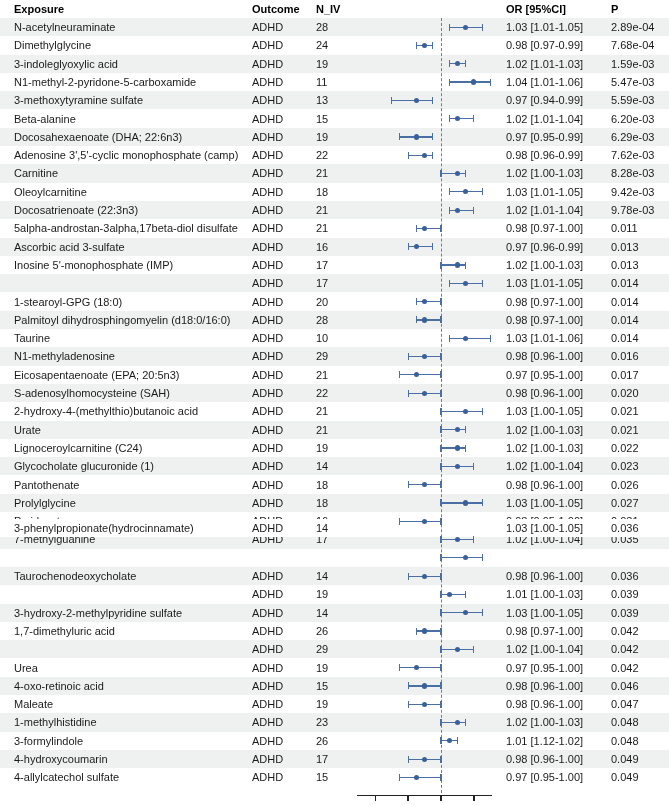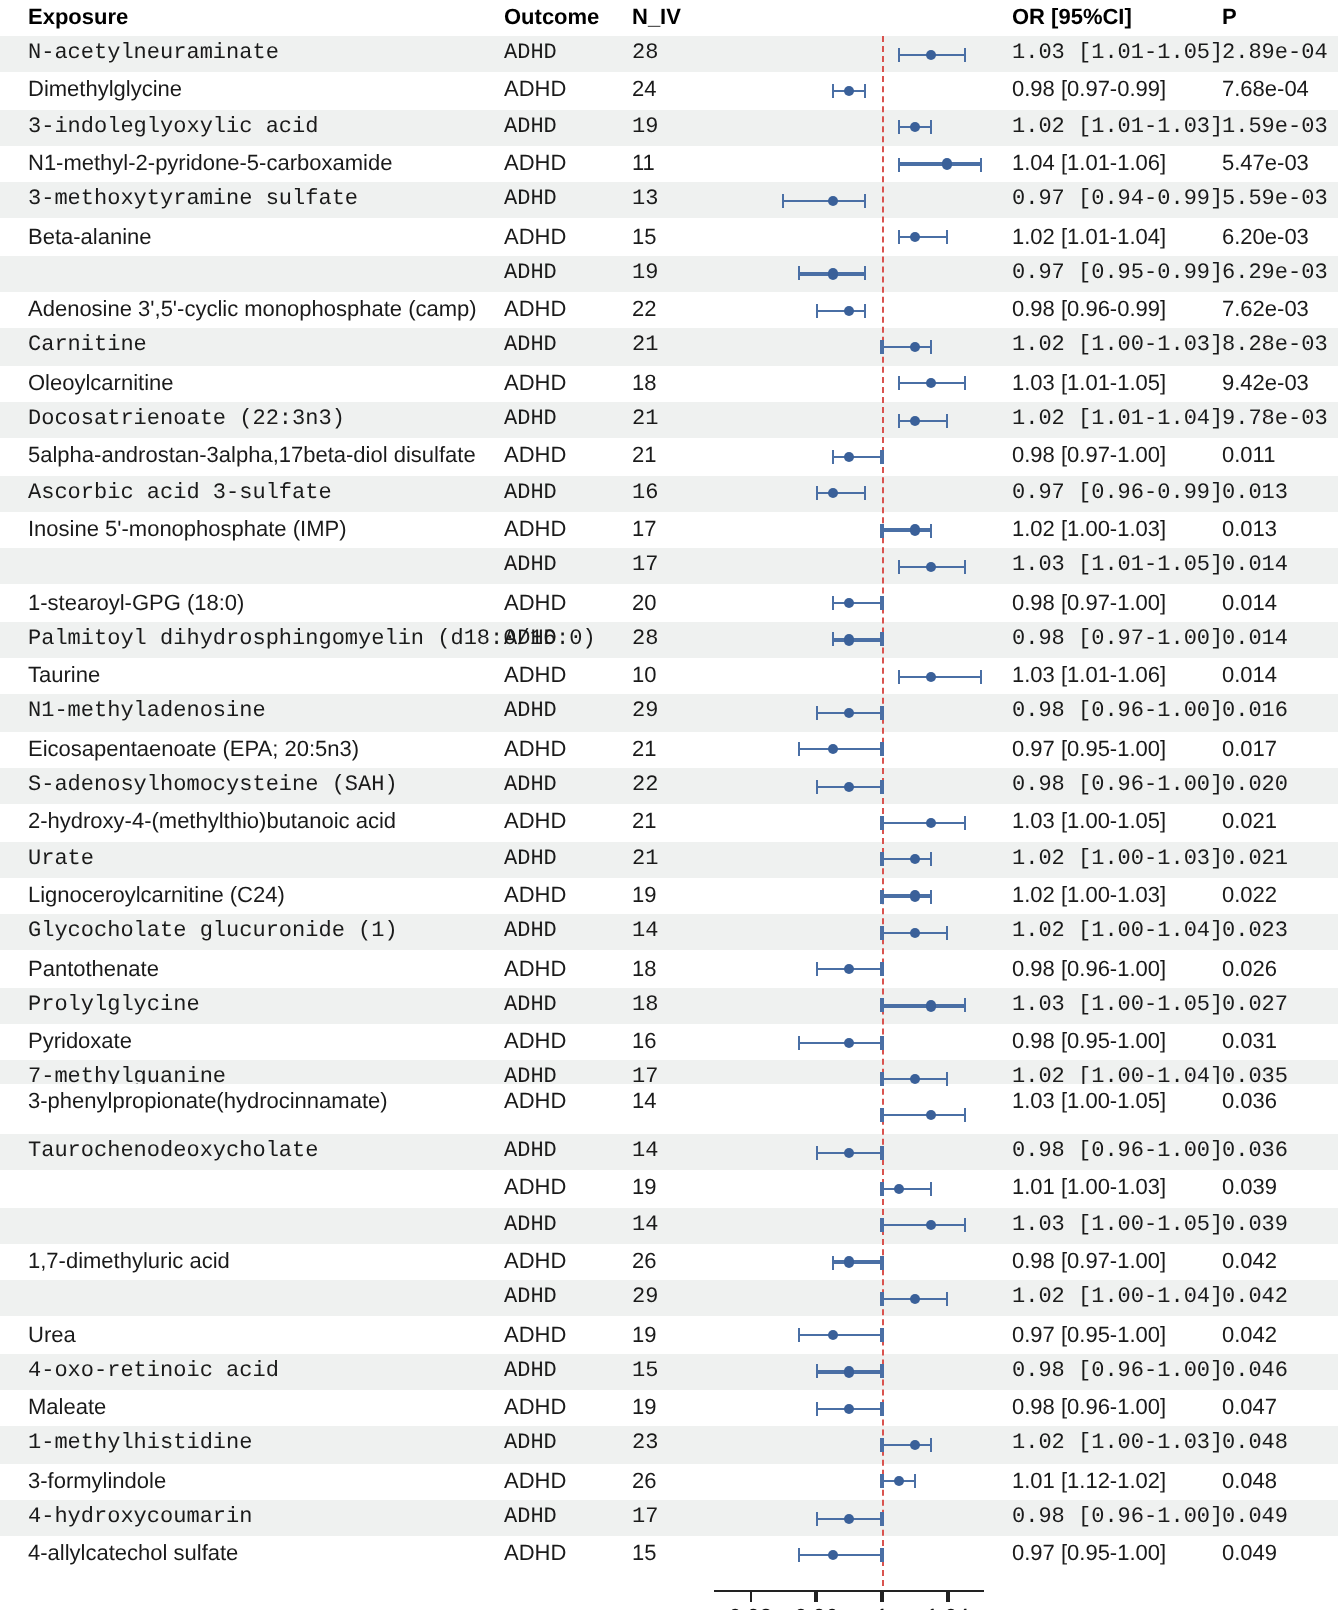--- a/index.html
+++ b/index.html
@@ -21,21 +21,21 @@
   }
 
   
   .row {
     position: absolute;
     left: 0;
     width: 669px;
     height: 18.3px;
     box-sizing: border-box;
   }
-  .row.stripe { background: #eff1f0; font-family: Liberation Mono, monospace; }
+  .row.stripe { background: #eff1f0; }
   .row.plain  { background: #ffffff; }
 
   .cell {
     position: absolute;
     top: 0;
     height: 18.3px;
     line-height: 18.3px;
     font-size: 11px;
     white-space: nowrap;
     overflow: visible;
@@ -167,20 +167,21 @@
         <div class="cell c-p">5.59e-03</div>
       </div>
       <div class="row plain" style="top: 109.5px;">
         <div class="cell c-exposure">Beta-alanine</div>
         <div class="cell c-outcome">ADHD</div>
         <div class="cell c-niv">15</div>
         <div class="cell c-or">1.02 [1.01-1.04]</div>
         <div class="cell c-p">6.20e-03</div>
       </div>
       <div class="row stripe" style="top: 127.8px;">
+        <div class="cell c-exposure">Docosahexaenoate (DHA; 22:6n3)</div>
         <div class="cell c-outcome">ADHD</div>
         <div class="cell c-niv">19</div>
         <div class="cell c-or">0.97 [0.95-0.99]</div>
         <div class="cell c-p">6.29e-03</div>
       </div>
       <div class="row plain" style="top: 146.1px;">
         <div class="cell c-exposure">Adenosine 3',5'-cyclic monophosphate (camp)</div>
         <div class="cell c-outcome">ADHD</div>
         <div class="cell c-niv">22</div>
         <div class="cell c-or">0.98 [0.96-0.99]</div>
@@ -325,41 +326,42 @@
         <div class="cell c-or">0.98 [0.95-1.00]</div>
         <div class="cell c-p">0.031</div>
       </div>
       <div class="row stripe" style="top: 530.4px;">
         <div class="cell c-exposure">7-methylguanine</div>
         <div class="cell c-outcome">ADHD</div>
         <div class="cell c-niv">17</div>
         <div class="cell c-or">1.02 [1.00-1.04]</div>
         <div class="cell c-p">0.035</div>
       </div>
-      <div class="row plain" style="top: 542px;">
+      <div class="row plain" style="top: 519px;">
         <div class="cell c-exposure">3-phenylpropionate(hydrocinnamate)</div>
         <div class="cell c-outcome">ADHD</div>
         <div class="cell c-niv">14</div>
         <div class="cell c-or">1.03 [1.00-1.05]</div>
         <div class="cell c-p">0.036</div>
       </div>
       <div class="row stripe" style="top: 567px;">
         <div class="cell c-exposure">Taurochenodeoxycholate</div>
         <div class="cell c-outcome">ADHD</div>
         <div class="cell c-niv">14</div>
         <div class="cell c-or">0.98 [0.96-1.00]</div>
         <div class="cell c-p">0.036</div>
       </div>
       <div class="row plain" style="top: 585.3px;">
         <div class="cell c-outcome">ADHD</div>
         <div class="cell c-niv">19</div>
         <div class="cell c-or">1.01 [1.00-1.03]</div>
         <div class="cell c-p">0.039</div>
       </div>
       <div class="row stripe" style="top: 603.6px;">
+        <div class="cell c-exposure">3-hydroxy-2-methylpyridine sulfate</div>
         <div class="cell c-outcome">ADHD</div>
         <div class="cell c-niv">14</div>
         <div class="cell c-or">1.03 [1.00-1.05]</div>
         <div class="cell c-p">0.039</div>
       </div>
       <div class="row plain" style="top: 621.9px;">
         <div class="cell c-exposure">1,7-dimethyluric acid</div>
         <div class="cell c-outcome">ADHD</div>
         <div class="cell c-niv">26</div>
         <div class="cell c-or">0.98 [0.97-1.00]</div>

